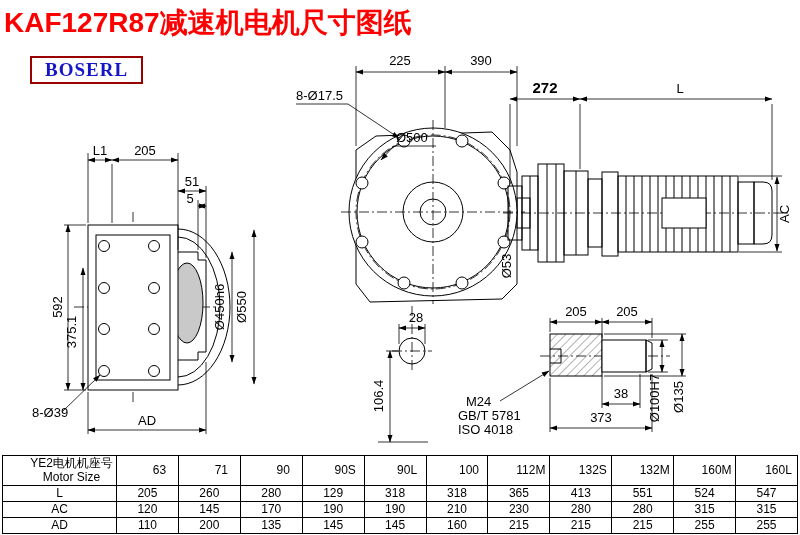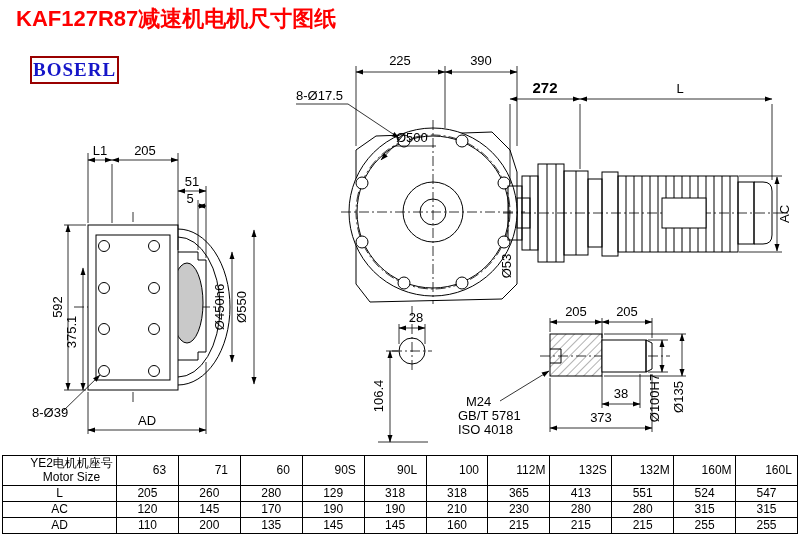--- a/index.html
+++ b/index.html
@@ -1,18 +1,18 @@
 <!DOCTYPE html>
 <html><head>
 <meta charset="utf-8">
 <style>
   * { margin:0; padding:0; box-sizing:border-box; }
   html,body { width:800px; height:535px; background:#fff; font-family:"Liberation Sans",sans-serif; position:relative; overflow:hidden; }
-  .title { position:absolute; left:16px; top:4px; font-size:22px; font-weight:bold; color:#fe0000; white-space:nowrap; }
-  .brand { position:absolute; left:30px; top:56px; border:2px solid #990000; color:#1515c8; font-family:"Liberation Serif",serif; font-weight:bold; font-size:19px; padding:1px 1px; letter-spacing:1px; background:#fff;text-align:center; }
+  .title { position:absolute; left:4px; top:4px; font-size:28px; font-weight:bold; color:#fe0000; white-space:nowrap; }
+  .brand { position:absolute; left:30px; top:56px; border:2px solid #990000; color:#1515c8; font-family:"Liberation Serif",serif; font-weight:bold; font-size:19px; padding:1px 13px; letter-spacing:1px; background:#fff;text-align:center; }
   svg.drawing { position:absolute; left:0; top:0; }
   .geo line, .geo path, .geo rect, .geo circle, .geo ellipse { stroke:#000; fill:none; stroke-width:1; }
   .geo .fw { fill:#fff; }
   .geo .gray { fill:#c9c9c9; }
   .geo .hat { fill:url(#hatch); }
   .geo .cl { stroke-dasharray:10 3 2 3; stroke-width:0.8; }
   .geo .dim { stroke-width:0.8; }
   .txt text { font-family:"Liberation Sans",sans-serif; font-size:13px; fill:#000; stroke:none; }
   .txt text.big { font-size:15px; font-weight:bold; }
   table.size-table { position:absolute; left:2px; top:455px; width:796px; border-collapse:collapse; table-layout:fixed; font-size:12px; text-align:center; color:#000; }
@@ -233,21 +233,21 @@
 
 <table class="size-table">
   <tbody>
     <tr class="head">
       <th class="first">
         <span>YE2电机机座号</span><br>
         <span>Motor Size</span>
       </th>
       <th>63</th>
       <th>71</th>
-      <th>60</th>
+      <th>90</th>
       <th>90S</th>
       <th>90L</th>
       <th>100</th>
       <th>112M</th>
       <th>132S</th>
       <th>132M</th>
       <th>160M</th>
       <th>160L</th>
     </tr>
     <tr>

